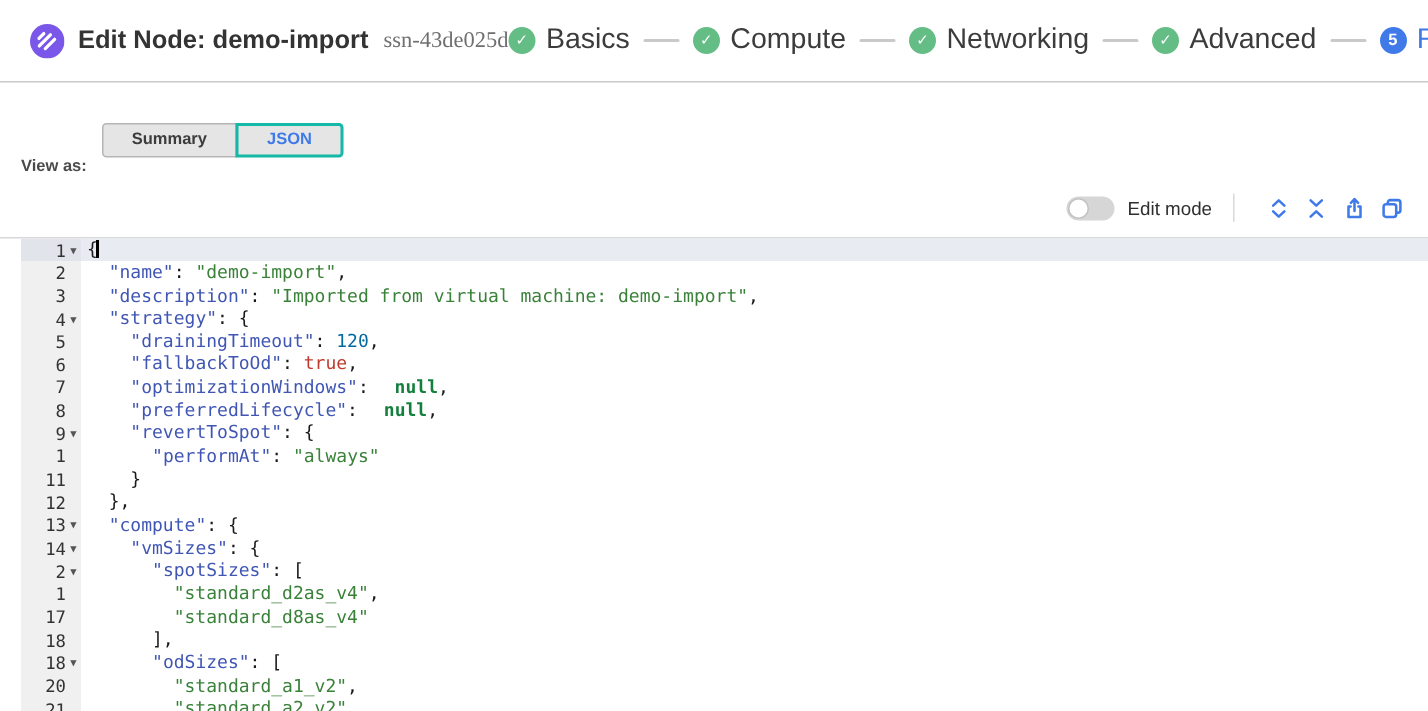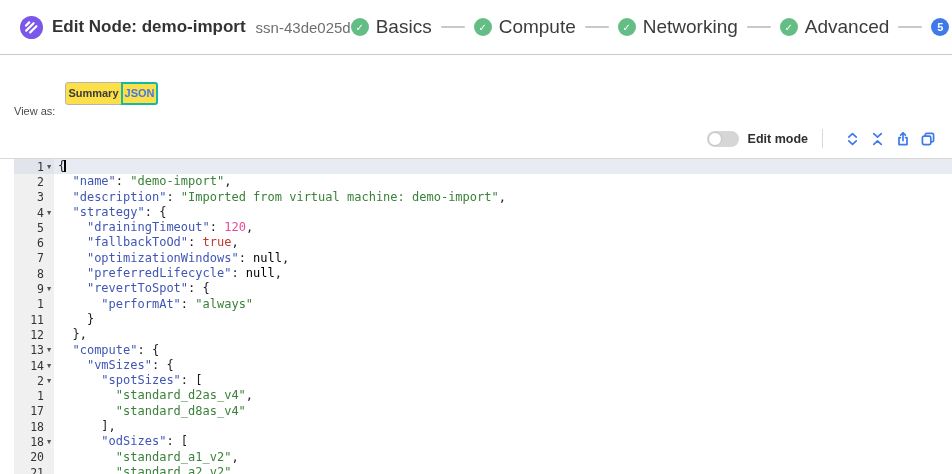--- a/index.html
+++ b/index.html
@@ -4,49 +4,49 @@
 <style>
   * { margin:0; padding:0; box-sizing:border-box; }
   html,body { width:952px; height:474px; background:#fff; overflow:hidden;
               font-family:"Liberation Sans", sans-serif; }
 
   
   .header { height:55px; display:flex; align-items:center;
             padding:0 26px 0 20px; border-bottom:1px solid #c9c9c9; }
   .logo { width:23px; height:23px; flex:none; }
   .title { font-size:17px; font-weight:700; color:#333; margin-left:9px; white-space:nowrap; }
-  .node-id { font-size:15px; color:#6f6f6f; margin-left:10px; white-space:nowrap; }
+  .node-id { font-size:15px; color:#6f6f6f; margin-left:10px; white-space:nowrap;font-family:Liberation Serif, serif; }
   .stepper { margin-left:auto; display:flex; align-items:center; }
   .step { display:flex; align-items:center; }
   .step-circle { width:18px; height:18px; border-radius:50%; color:#fff;
                  display:flex; align-items:center; justify-content:center; flex:none; }
   .step-circle.complete { background:#63bd84; font-size:10px; }
   .step-circle.current  { background:#3f7ae8; font-size:11px; font-weight:700; }
   .step-label { font-size:19px; color:#3c3c3c; margin-left:7px; white-space:nowrap; }
   .step-label.current { color:#3f7ae8; }
   .connector { width:24px; height:2px; background:#c9c9c9; margin:0 9px; border-radius:1px; }
 
   
   .viewas-row { display:flex; align-items:center; padding:14px 14px 4px 14px; }
-  .viewas-label { font-size:11px; font-weight:400; color:#4a4a4a; margin-right:10px;margin-top:36px; }
+  .viewas-label { font-size:11px; font-weight:700; color:#4a4a4a; margin-right:10px;margin-top:36px; }
   .seg-group { display:flex; }
-  .seg-btn { height:23px; padding:0 2px; background:#fde047; font-size:11px; font-weight:700;
+  .seg-btn { height:23px; padding:0 19px; background:#e5e5e5; font-size:11px; font-weight:700;
              display:flex; align-items:center; cursor:pointer; }
   .seg-btn.plain { border:1px solid #b5b5b5; border-radius:3px 0 0 3px; color:#3c3c3c; }
   .seg-btn.selected { border:2px solid #14b8a6; border-radius:0 3px 3px 0;
                       color:#3f7ae8; margin-left:-1px; z-index:1; }
 
   
   .toolbar-row { display:flex; align-items:center; justify-content:flex-end;
                  padding:8px 16px 10px 14px; }
   .toggle { width:32px; height:16px; border-radius:9px; background:#d6d6d6;
             position:relative; cursor:pointer; flex:none; }
   .toggle .knob { width:14px; height:14px; border-radius:50%; background:#fff;
                   border:1px solid #c2c2c2; position:absolute; top:1px; left:1px; }
-  .editmode-label { font-size:12.5px; font-weight:700; color:#2f2f2f; margin:0 14px 0 9px; }
+  .editmode-label { font-size:12.5px; font-weight:400; color:#2f2f2f; margin:0 14px 0 9px; }
   .tb-divider { width:1px; height:19px; background:#d9d9d9; margin-right:13px; }
   .tb-icon { width:17px; height:17px; margin-left:8px; cursor:pointer;
              display:flex; align-items:center; justify-content:center; }
   .tb-icon svg { display:block; }
 
   
   .editor { border-top:1px solid #d8d8d8; height:322px; overflow:hidden;
             display:flex; padding-left:14px; background:#fff; }
   .gutter { width:40px; flex:none; background:#f0f0f0; }
   .gline { height:15.3px; display:flex; align-items:center; justify-content:flex-end;
@@ -54,23 +54,23 @@
   .gline .fold { width:10px; font-size:7px; color:#555; text-align:center; flex:none; cursor:pointer; }
   .gline.active { background:#e1e4eb; }
   .code { flex:1; min-width:0; }
   .cline { height:15.3px; line-height:15.3px; white-space:pre;
            font-family:"DejaVu Sans Mono", monospace; font-size:12px;
            color:#1a1a1a; padding-left:4px; }
   .cline.active { background:#e8ebf1; }
   .tk-p { color:#1a1a1a; }
   .tk-k { color:#4056b4; }
   .tk-s { color:#3a8239; }
-  .tk-n { color:#ec4899; }
+  .tk-n { color:#0369a1; }
   .tk-b { color:#c0392b;margin-top:40px; }
-  .tk-u { color:#000000; font-weight:400; }
+  .tk-u { color:#15803d; font-weight:700;margin-left:10px; }
   .cursor { display:inline-block; width:1.5px; height:12px; background:#000;
             vertical-align:-2px; margin-left:-1px; }
 </style>
 </head>
 <body>
 
 <div class="header">
   <span class="logo">
     <svg width="23" height="23" viewBox="0 0 23 23">
       <circle cx="11.5" cy="11.5" r="11.5" fill="#7a57e8"></circle>

